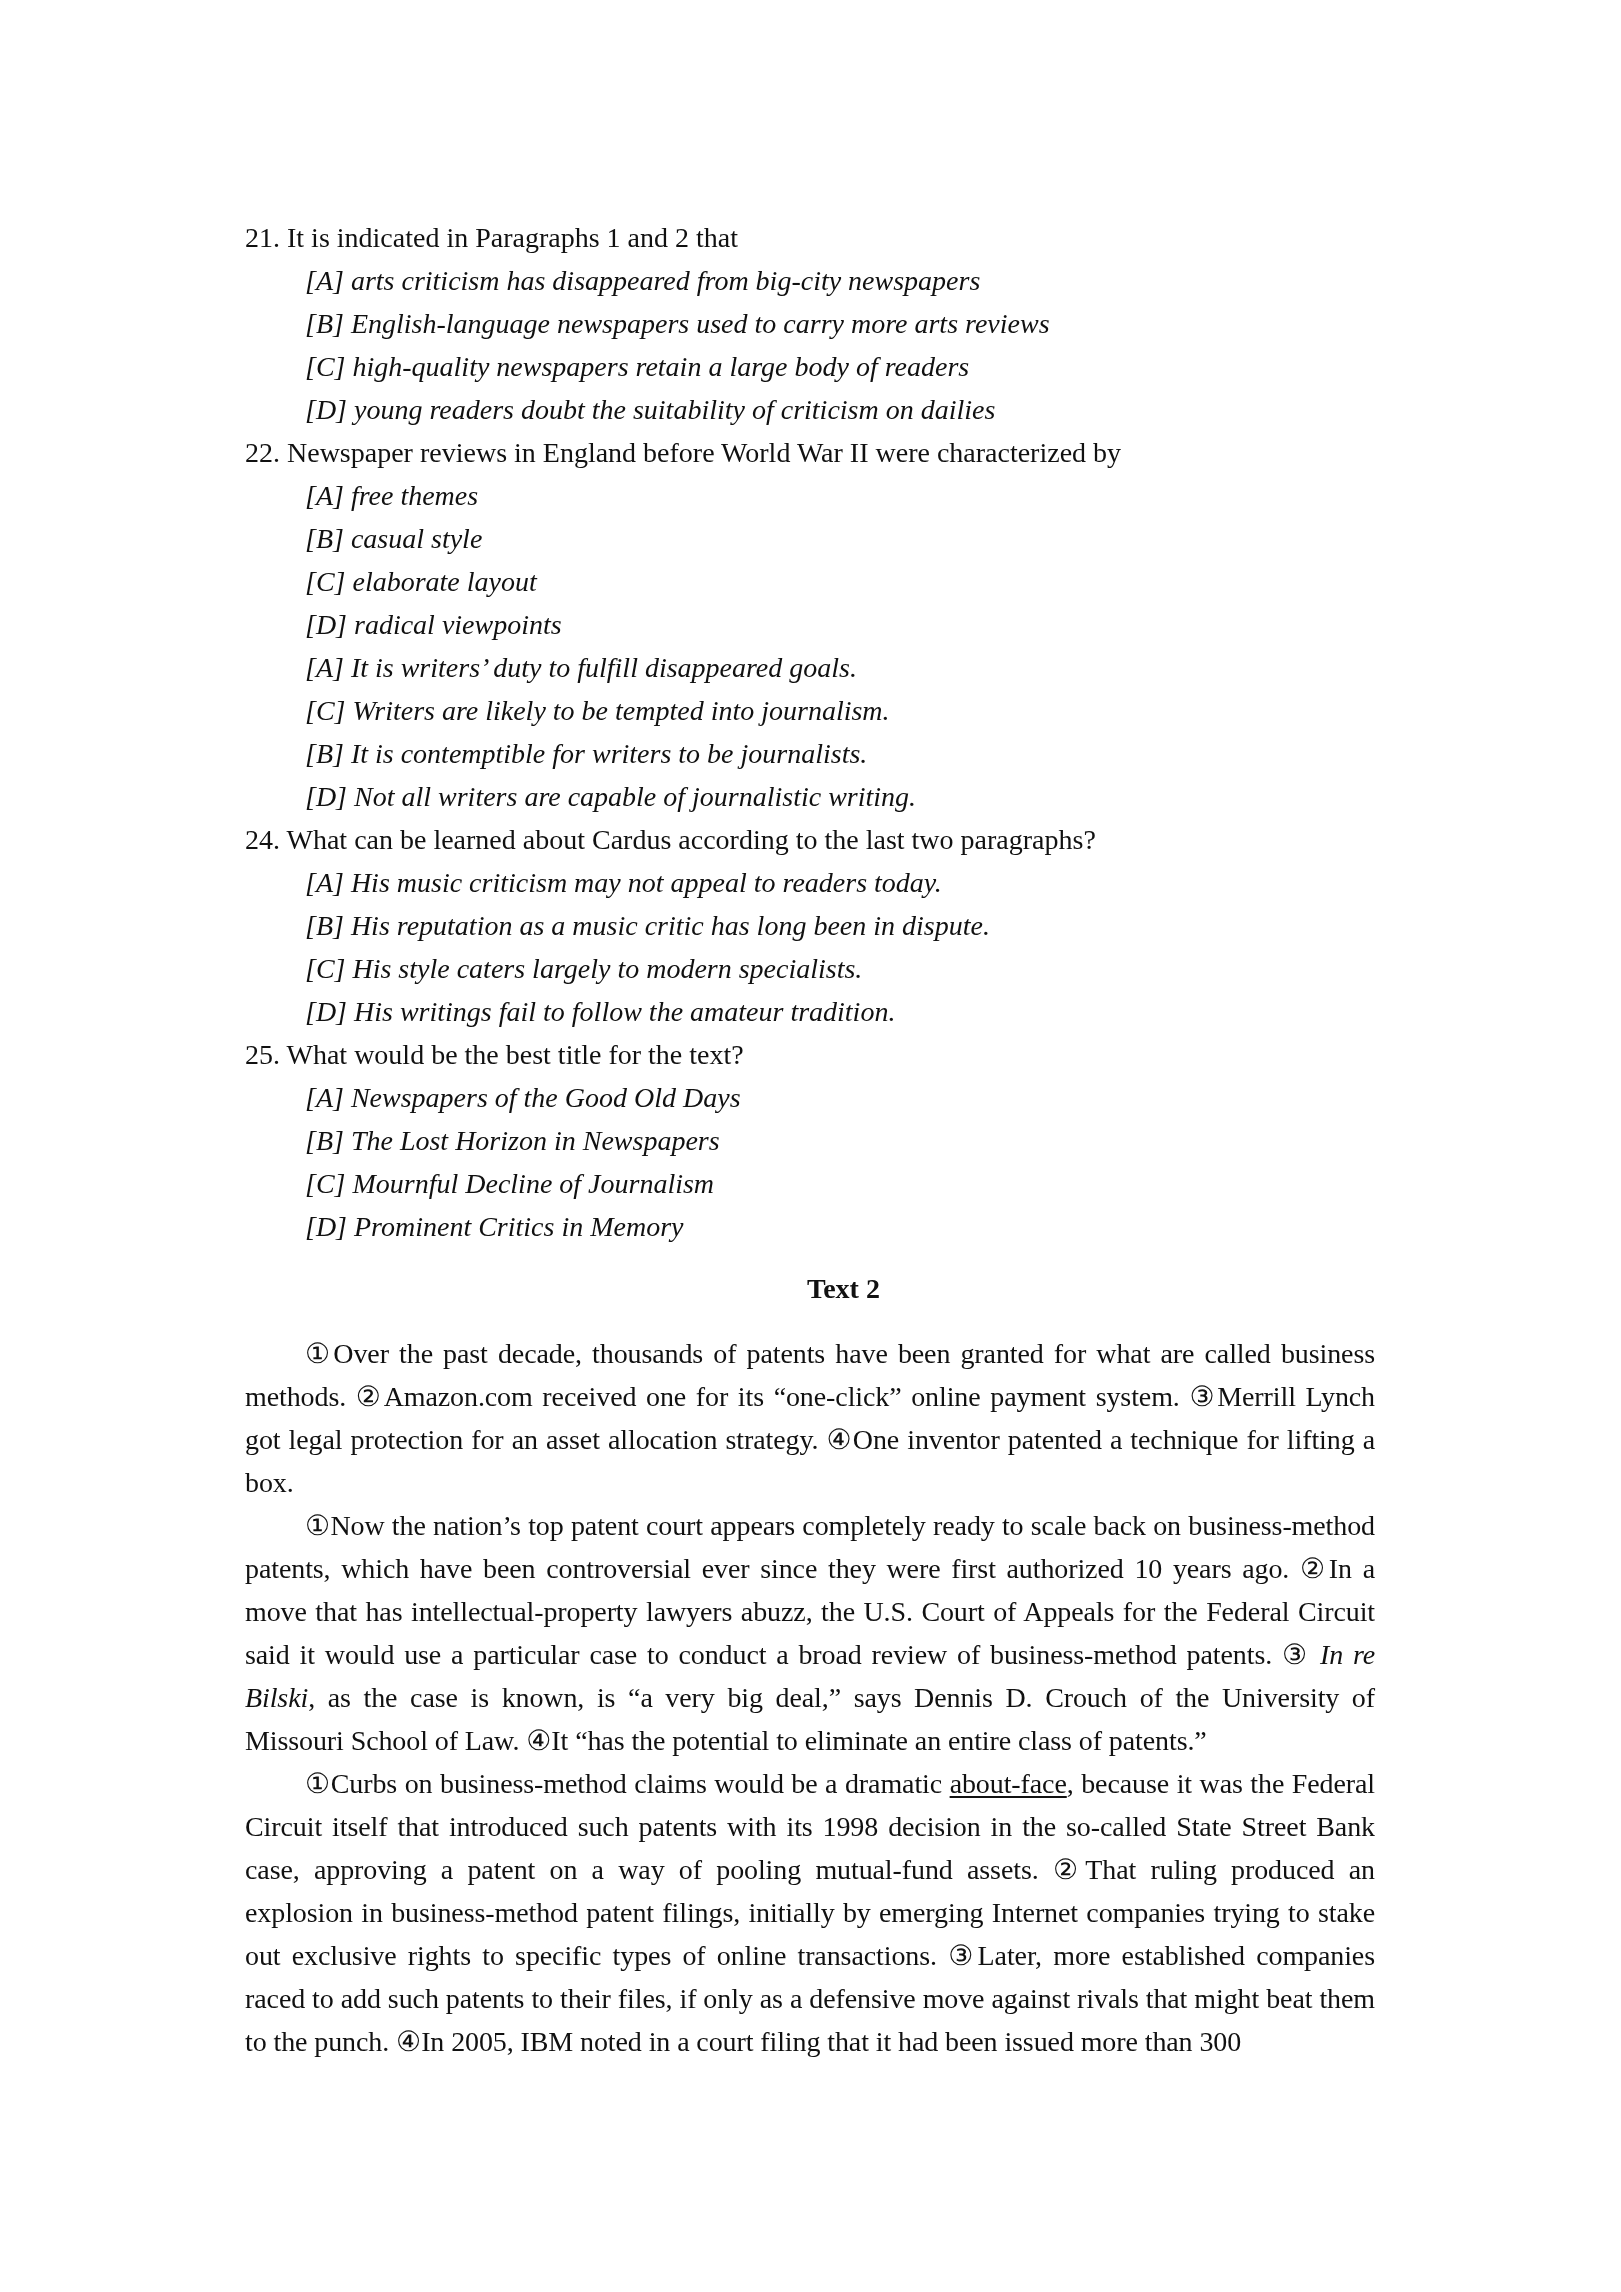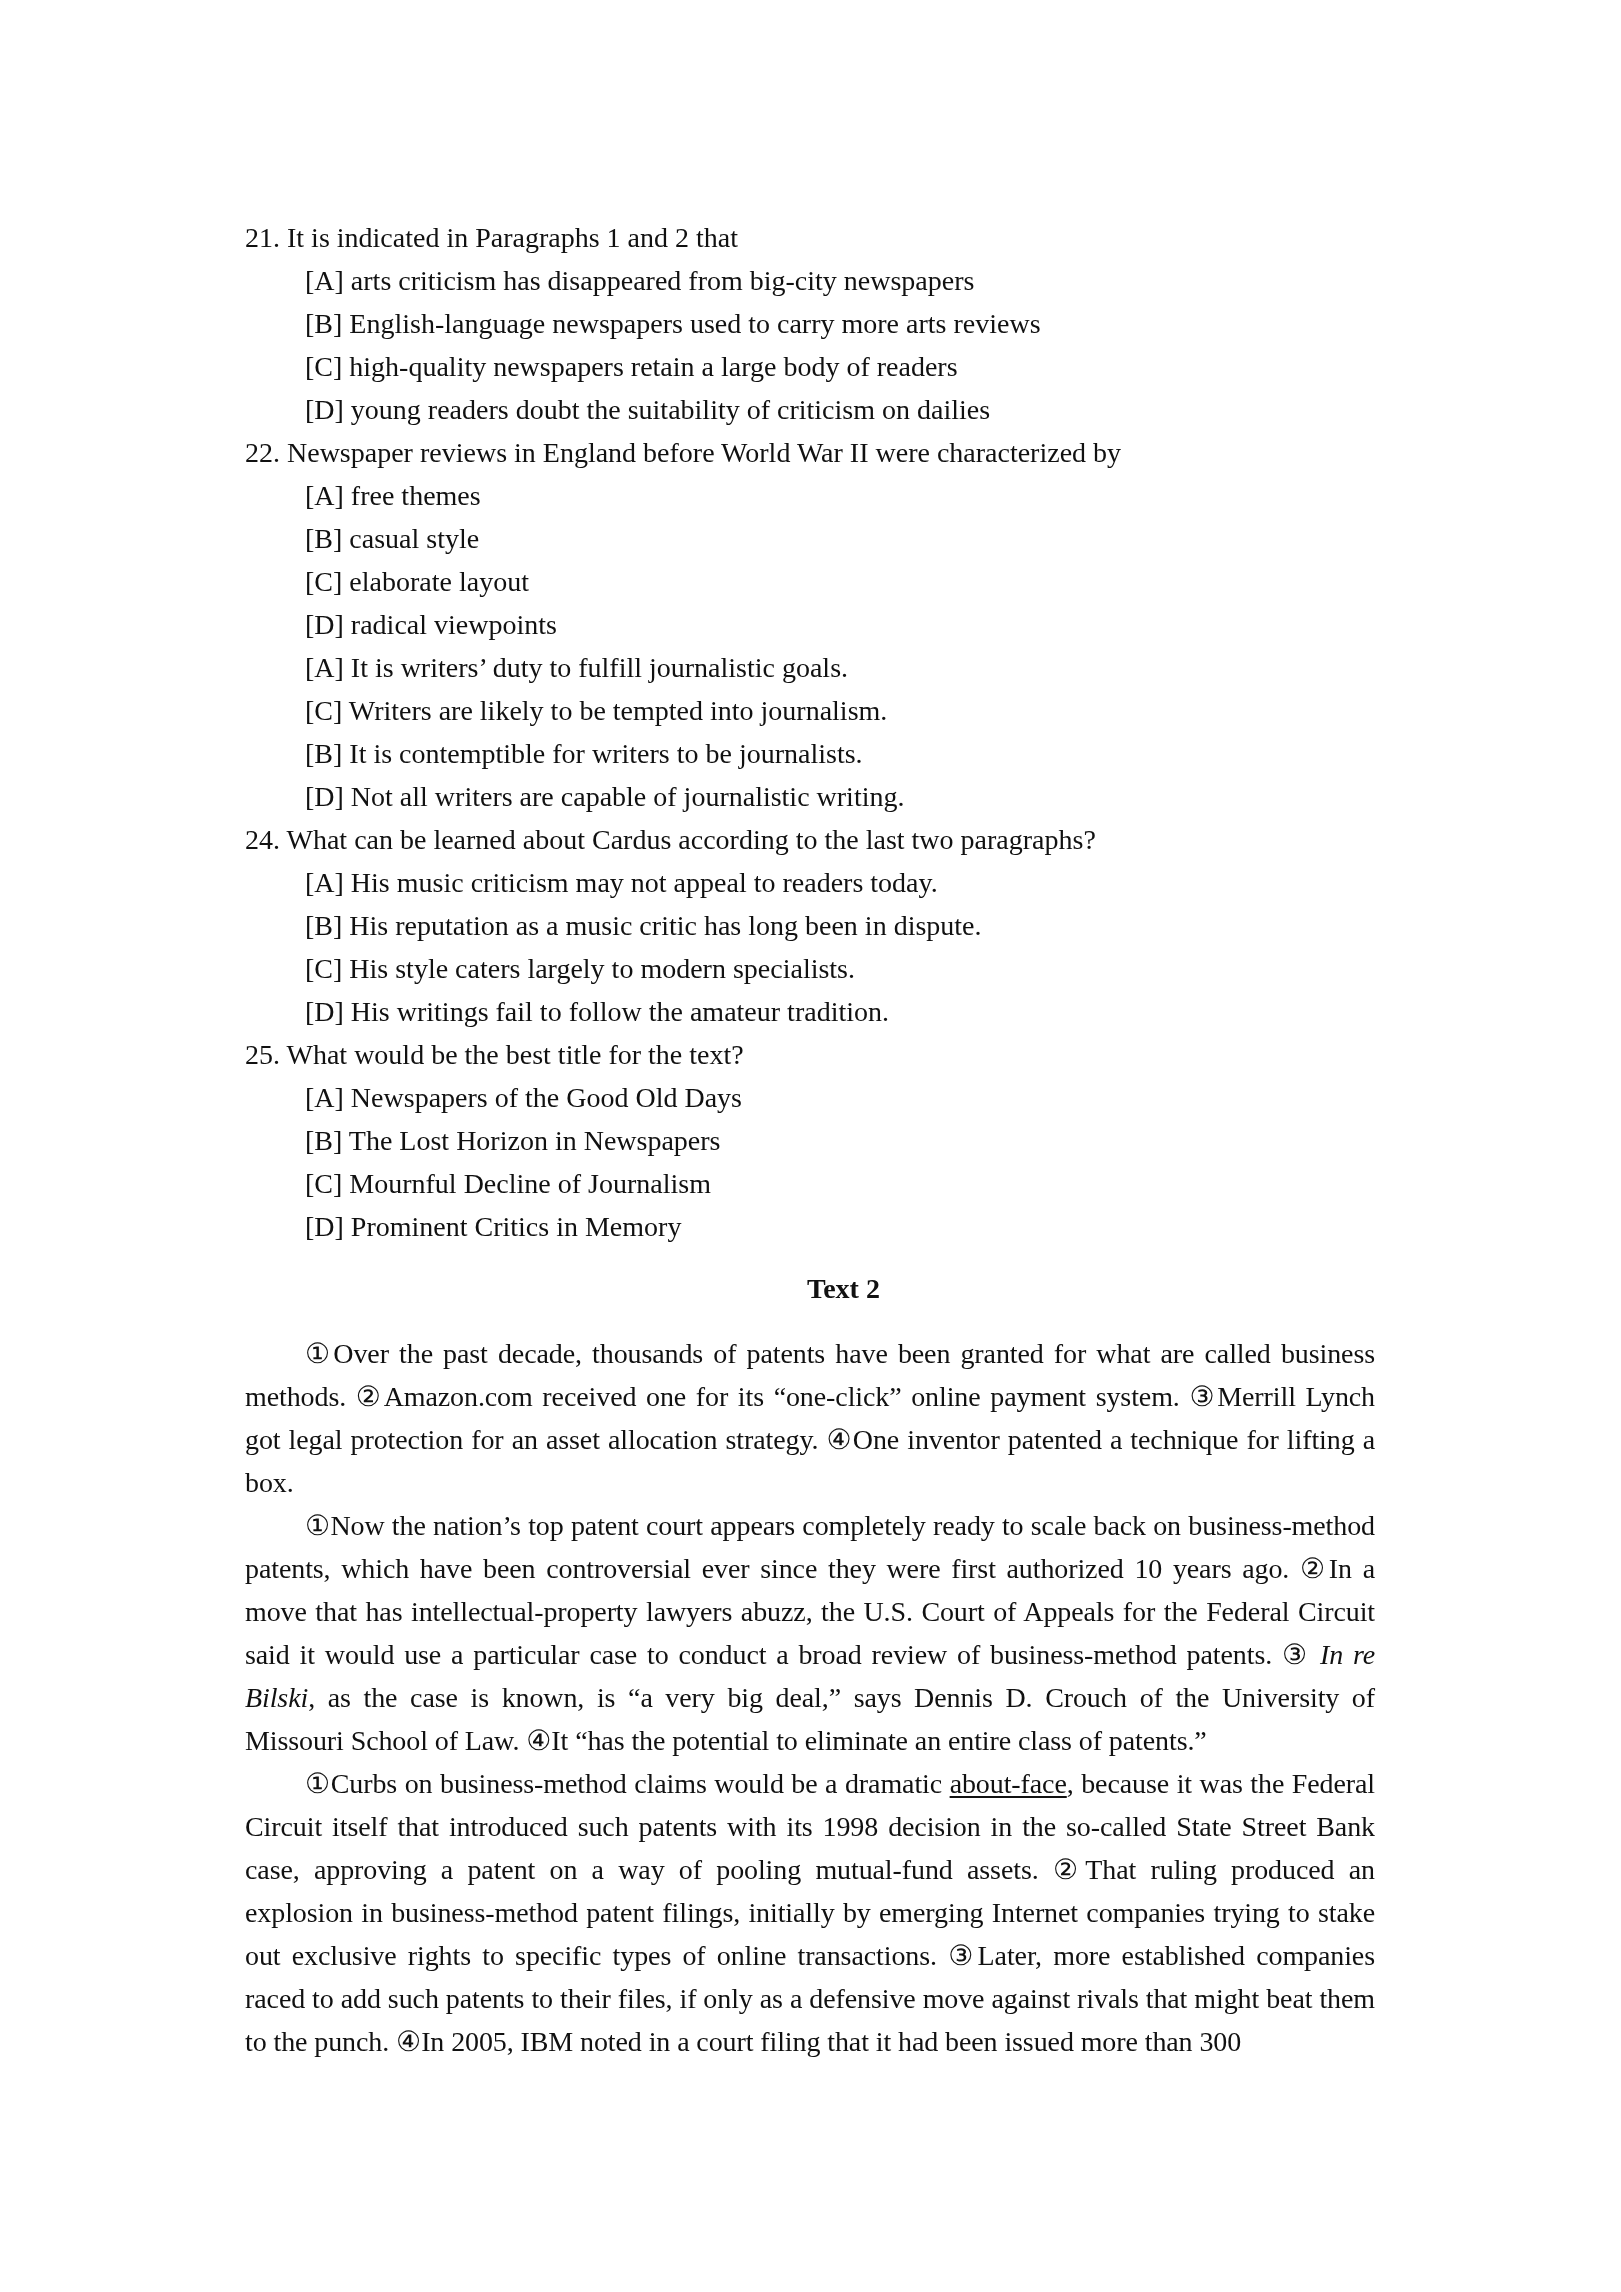--- a/index.html
+++ b/index.html
@@ -14,21 +14,21 @@
     .page {
       position: absolute;
       left: 245px;
       top: 197px;
       width: 1130px;
       font-size: 28px;
       line-height: 43px;
       margin-top: 19px;
     }
     .question, .option { white-space: nowrap; }
-    .option { padding-left: 60px; }
+    .option { padding-left: 60px; font-style: italic; }
     .heading {
       text-align: center;
       font-weight: bold;
       margin: 18.6px 0 22.5px 0;
       padding-left: 67px;
       line-height: 43px;
     }
     .para {
       text-align: justify;
       text-indent: 60px;
@@ -54,21 +54,21 @@
 
   <div class="question-block">
     <div class="question">22. Newspaper reviews in England before World War II were characterized by</div>
     <div class="option">[A] free themes</div>
     <div class="option">[B] casual style</div>
     <div class="option">[C] elaborate layout</div>
     <div class="option">[D] radical viewpoints</div>
   </div>
 
   <div class="question-block">
-    <div class="option">[A] It is writers’ duty to fulfill journalistic goals.</div>
+    <div class="option">[A] It is writers’ duty to fulfill disappeared goals.</div>
     <div class="option">[C] Writers are likely to be tempted into journalism.</div>
     <div class="option">[B] It is contemptible for writers to be journalists.</div>
     <div class="option">[D] Not all writers are capable of journalistic writing.</div>
   </div>
 
   <div class="question-block">
     <div class="question">24. What can be learned about Cardus according to the last two paragraphs?</div>
     <div class="option">[A] His music criticism may not appeal to readers today.</div>
     <div class="option">[B] His reputation as a music critic has long been in dispute.</div>
     <div class="option">[C] His style caters largely to modern specialists.</div>

